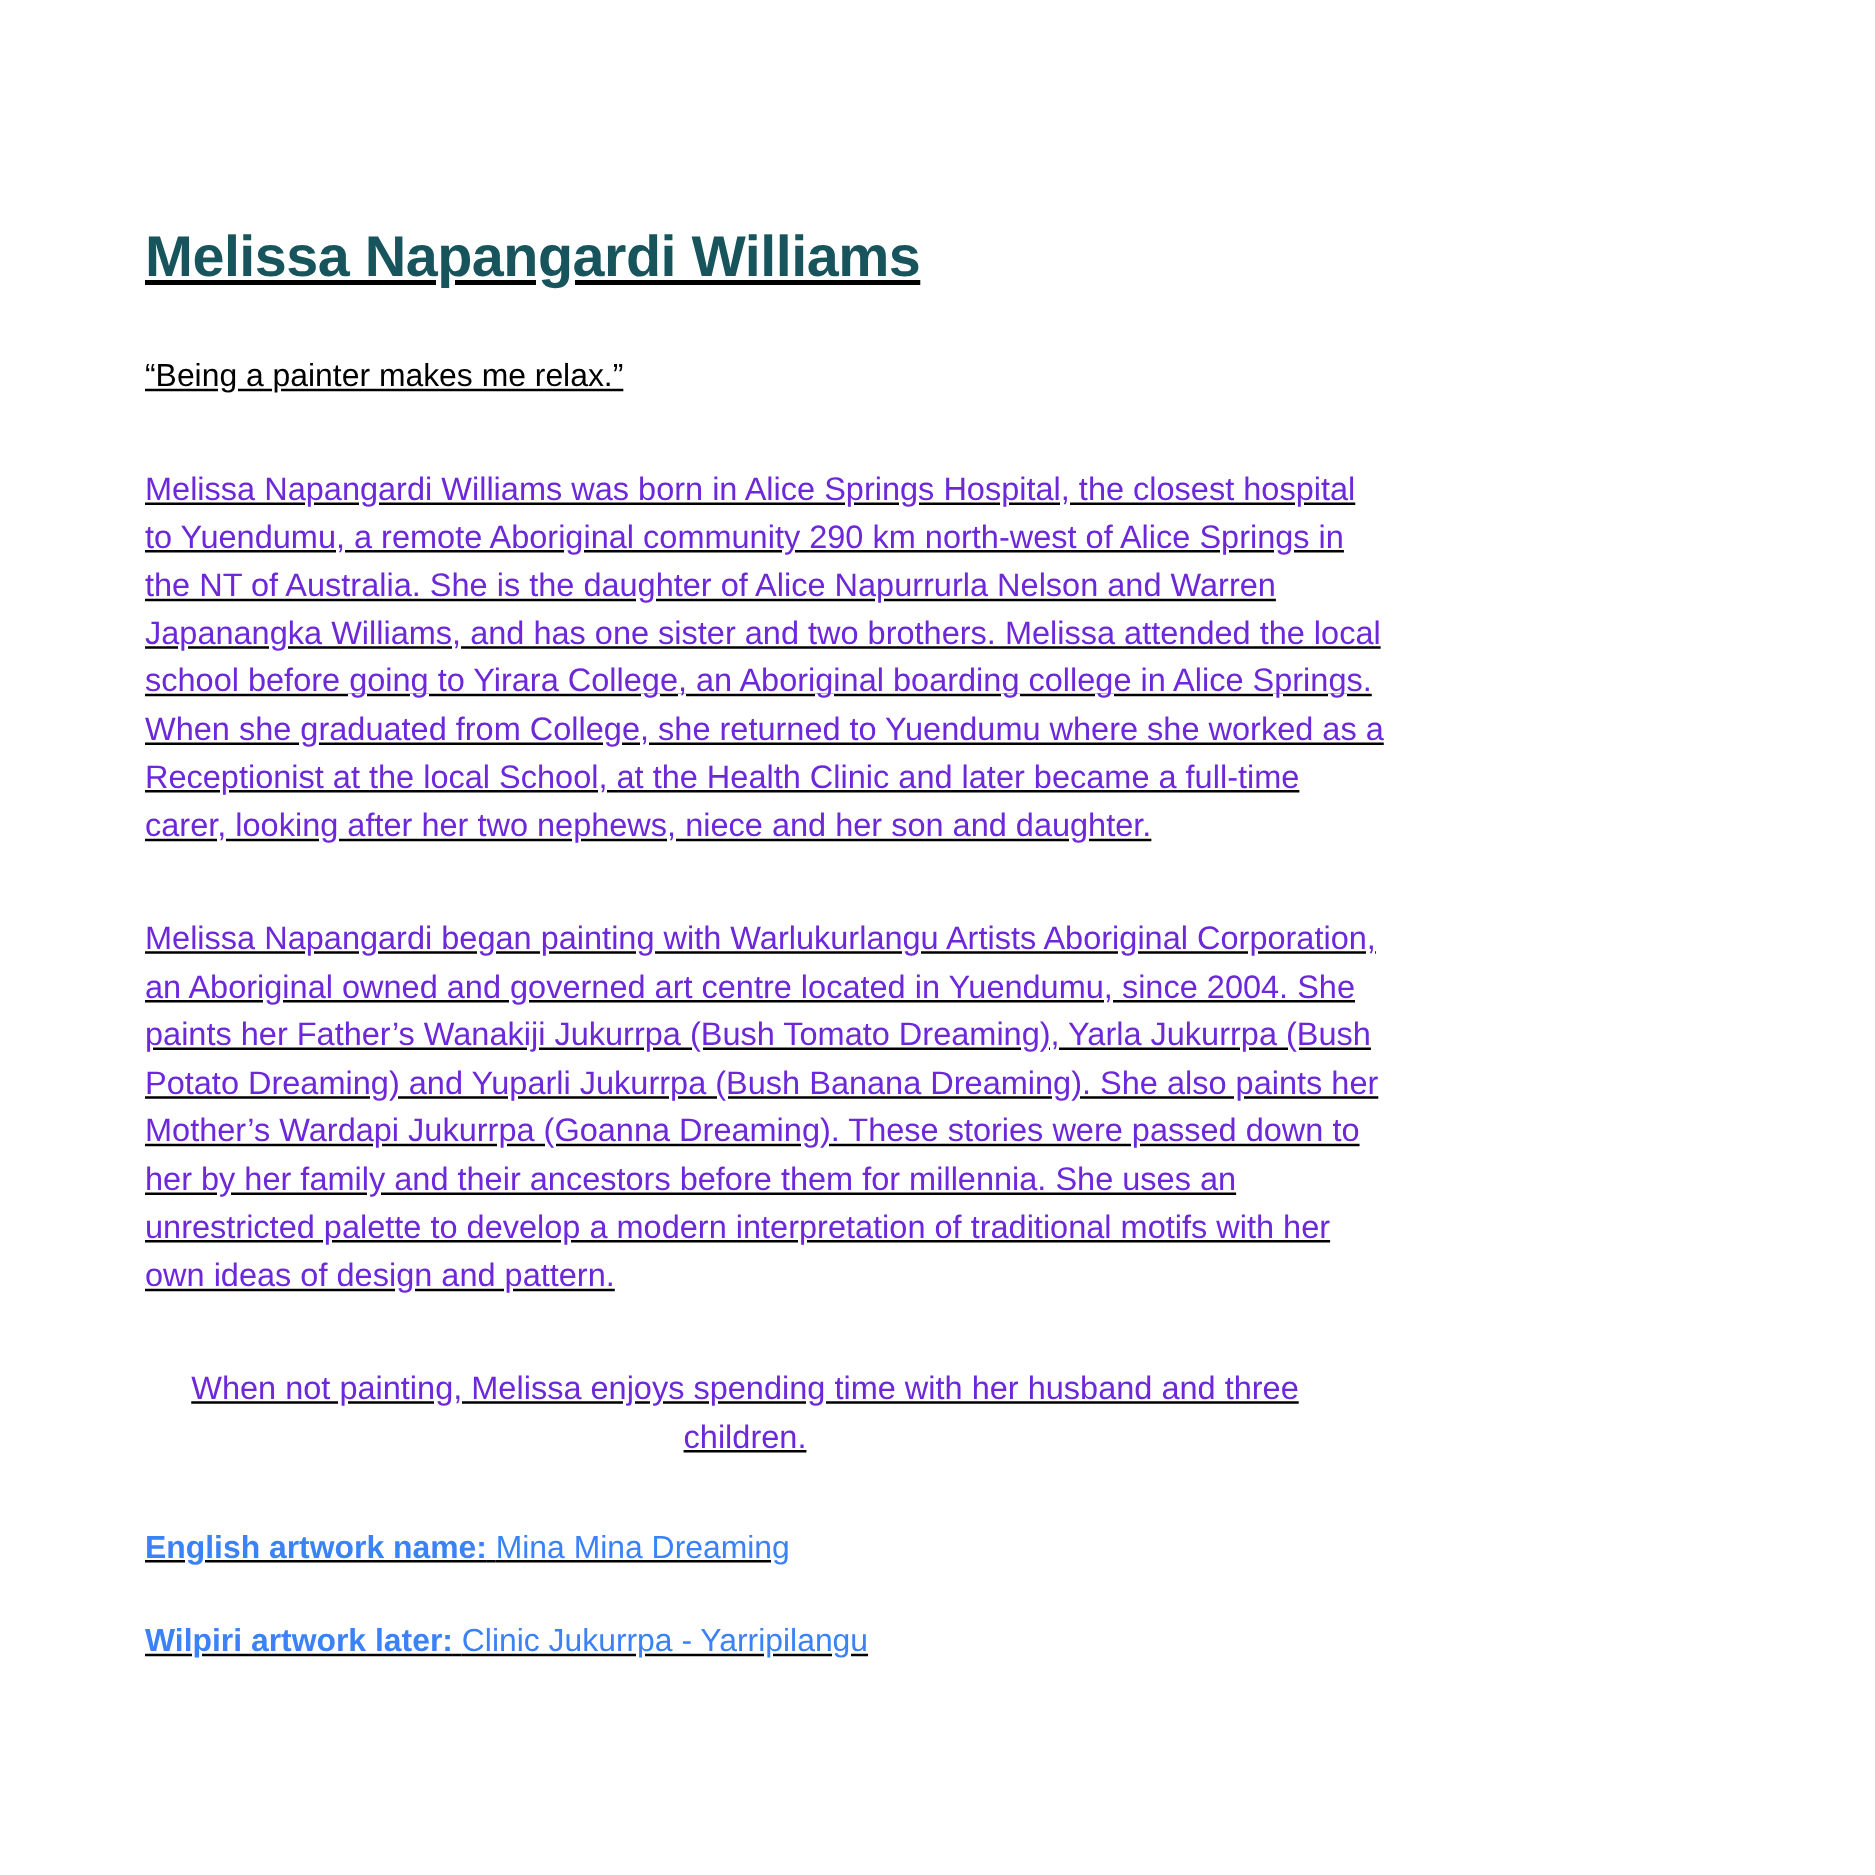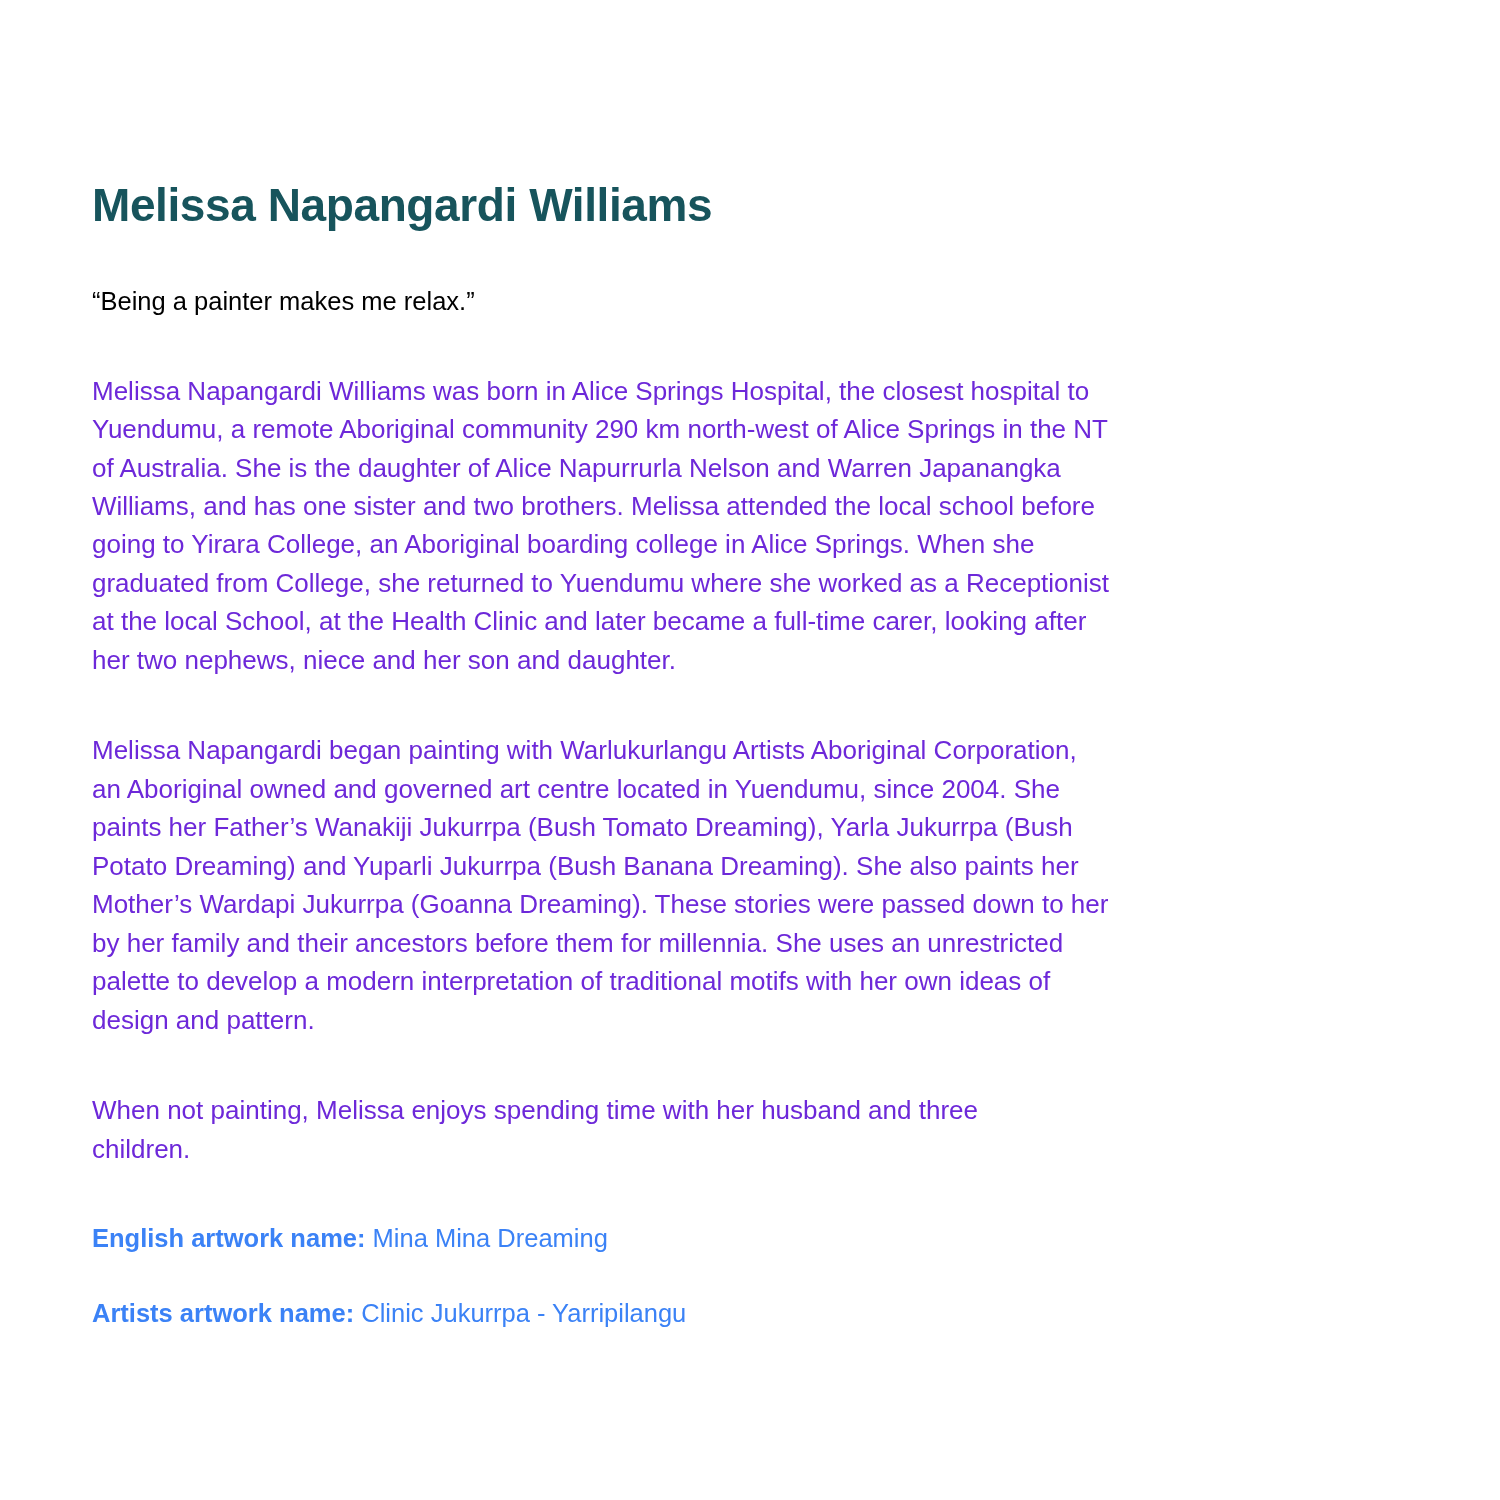--- a/index.html
+++ b/index.html
@@ -11,21 +11,22 @@
     height: 1500px;
     background: #ffffff;
     font-family: "Liberation Sans", sans-serif;
     -webkit-font-smoothing: antialiased;
   }
   .page {
     position: relative;
     width: 1300px;
     height: 1500px;
     box-sizing: border-box;
-    padding: 180px 190px 0 92px;
+    padding: 180px 190px 0 116px;
+    text-decoration: underline;
   }
   .artist-title {
     color: #17545c;
     font-size: 46px;
     font-weight: bold;
     letter-spacing: -0.4px;
     line-height: 1.1;
     margin: 0 0 52px 0;
   }
   .quote {
@@ -36,20 +37,21 @@
   }
   .body-text {
     color: #6d28d9;
     font-size: 26px;
     line-height: 1.48;
     margin: 0 0 52px 0;
     max-width: 1120px;
   }
   .body-text.narrow {
     max-width: 960px;
+    text-align: center;
   }
   .meta-line {
     color: #3b82f6;
     font-size: 25.5px;
     line-height: 1.45;
     margin: 0 0 38px 0;
   }
   .meta-line .meta-label {
     font-weight: bold;
   }
@@ -71,17 +73,17 @@
   <p class="body-text">Melissa Napangardi began painting with Warlukurlangu Artists Aboriginal Corporation, an Aboriginal owned and governed art centre located in Yuendumu, since 2004. She paints her Father’s Wanakiji Jukurrpa (Bush Tomato Dreaming), Yarla Jukurrpa (Bush Potato Dreaming) and Yuparli Jukurrpa (Bush Banana Dreaming). She also paints her Mother’s Wardapi Jukurrpa (Goanna Dreaming). These stories were passed down to her by her family and their ancestors before them for millennia. She uses an unrestricted palette to develop a modern interpretation of traditional motifs with her own ideas of design and pattern.</p>
 
   <p class="body-text narrow">When not painting, Melissa enjoys spending time with her husband and three children.</p>
 
   <p class="meta-line">
     <span class="meta-label">English artwork name:</span>
     <span class="meta-value">Mina Mina Dreaming</span>
   </p>
 
   <p class="meta-line">
-    <span class="meta-label">Artists artwork name:</span>
+    <span class="meta-label">Wilpiri artwork later:</span>
     <span class="meta-value">Clinic Jukurrpa - Yarripilangu</span>
   </p>
 
 </div>
 
 </body></html>

